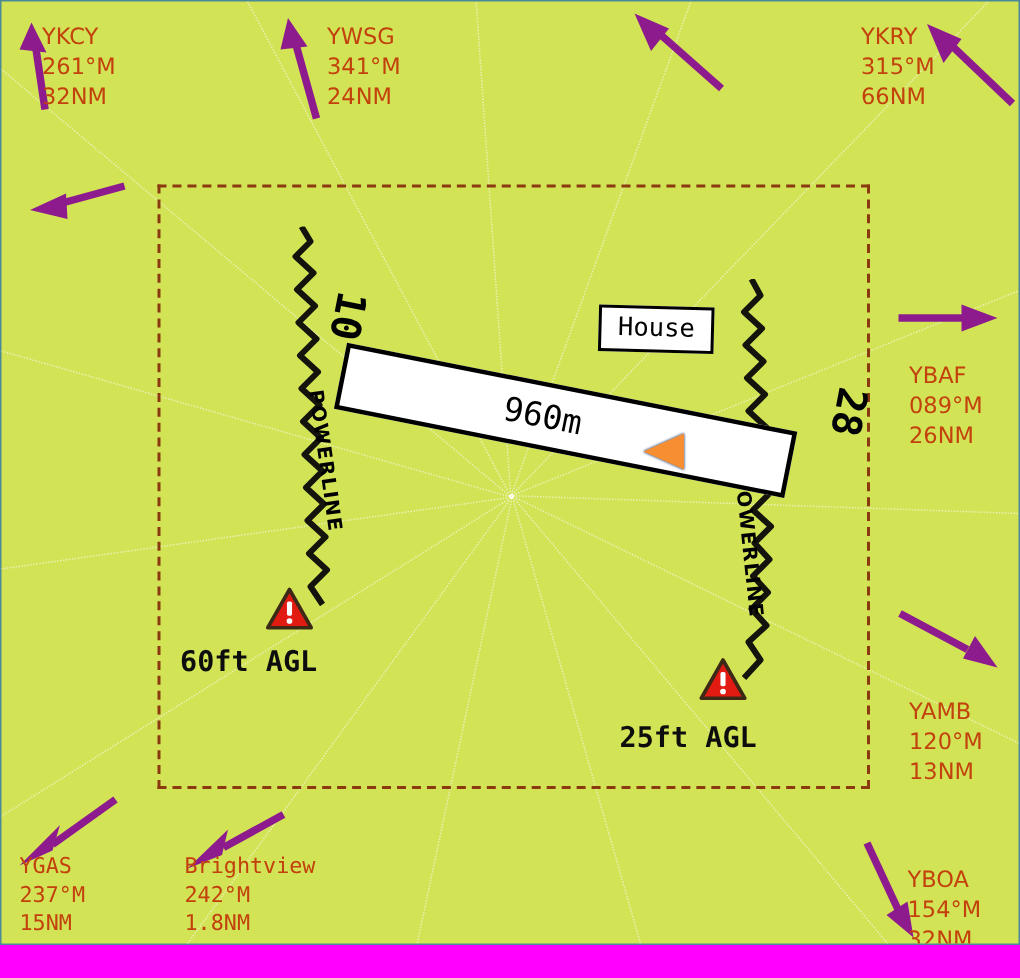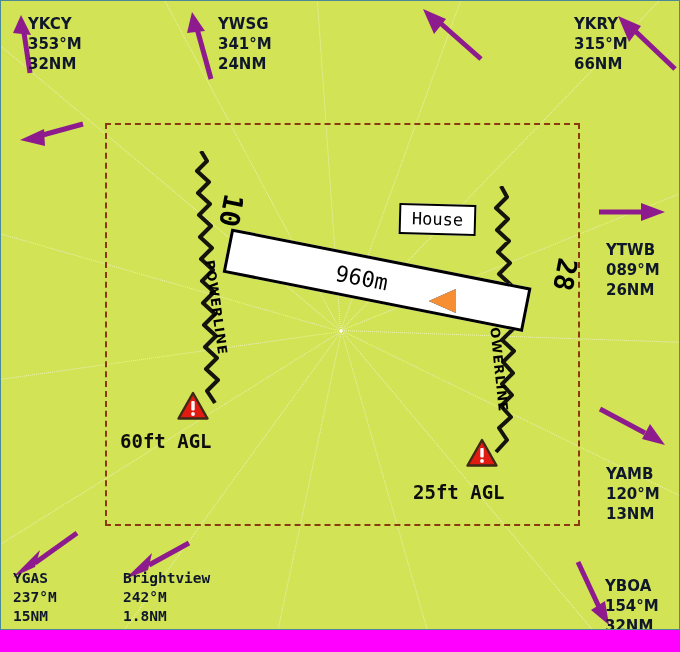--- a/index.html
+++ b/index.html
@@ -164,24 +164,24 @@
     position: absolute;
     font-family: "DejaVu Sans Mono", monospace;
     font-size: 19px;
     font-weight: bold;
     color: #0d0d0d;
     white-space: nowrap;
   }
   
   .nav {
     position: absolute;
-    color: #0f172a;
+    color: #c2410c;
     font-family: "DejaVu Sans", sans-serif;
     font-size: 15px;
-    font-weight: bold;
+    font-weight: normal;
     line-height: 1.32;
     white-space: nowrap;
   }
   .nav.mono {
     font-family: "DejaVu Sans Mono", monospace;
     font-size: 14.5px;
   }
   .nav .nav-line { display: block; }
   .arrow {
     position: absolute;
@@ -249,21 +249,21 @@
       <circle cx="16" cy="23" r="1.9" fill="#ffffff"></circle>
     </svg>
     <div class="hazard-text" style="left:412px; top:480px;">25ft AGL</div>
 
     <svg class="arrow" style="left:8px; top:12px;" width="34" height="62" viewBox="0 0 34 62">
       <line x1="21" y1="60" x2="14" y2="13" stroke="#8e1b8e" stroke-width="5"></line>
       <path d="M12 2 L22 22 L4 20 Z" fill="#8e1b8e"></path>
     </svg>
     <div class="nav" style="left:27px; top:14px;">
       <span class="nav-line">YKCY</span>
-      <span class="nav-line">353°M</span>
+      <span class="nav-line">261°M</span>
       <span class="nav-line">32NM</span>
     </div>
 
     <svg class="arrow" style="left:182px; top:8px;" width="40" height="72" viewBox="0 0 40 72">
       <line x1="28" y1="70" x2="13" y2="16" stroke="#8e1b8e" stroke-width="5"></line>
       <path d="M9 3 L22 22 L4 24 Z" fill="#8e1b8e"></path>
     </svg>
     <div class="nav" style="left:217px; top:14px;">
       <span class="nav-line">YWSG</span>
       <span class="nav-line">341°M</span>
@@ -288,21 +288,21 @@
     <svg class="arrow" style="left:16px; top:118px;" width="70" height="36" viewBox="0 0 70 36">
       <line x1="66" y1="5" x2="22" y2="17" stroke="#8e1b8e" stroke-width="5"></line>
       <path d="M3 21 L27 10 L28 27 Z" fill="#8e1b8e"></path>
     </svg>
 
     <svg class="arrow" style="left:596px; top:198px;" width="72" height="26" viewBox="0 0 72 26">
       <line x1="2" y1="13" x2="48" y2="13" stroke="#8e1b8e" stroke-width="5"></line>
       <path d="M68 13 L44 4 L44 22 Z" fill="#8e1b8e"></path>
     </svg>
     <div class="nav" style="left:605px; top:240px;">
-      <span class="nav-line">YTWB</span>
+      <span class="nav-line">YBAF</span>
       <span class="nav-line">089°M</span>
       <span class="nav-line">26NM</span>
     </div>
 
     <svg class="arrow" style="left:596px; top:404px;" width="72" height="44" viewBox="0 0 72 44">
       <line x1="3" y1="4" x2="48" y2="28" stroke="#8e1b8e" stroke-width="5"></line>
       <path d="M68 40 L45 34 L53 19 Z" fill="#8e1b8e"></path>
     </svg>
     <div class="nav" style="left:605px; top:464px;">
       <span class="nav-line">YAMB</span>

